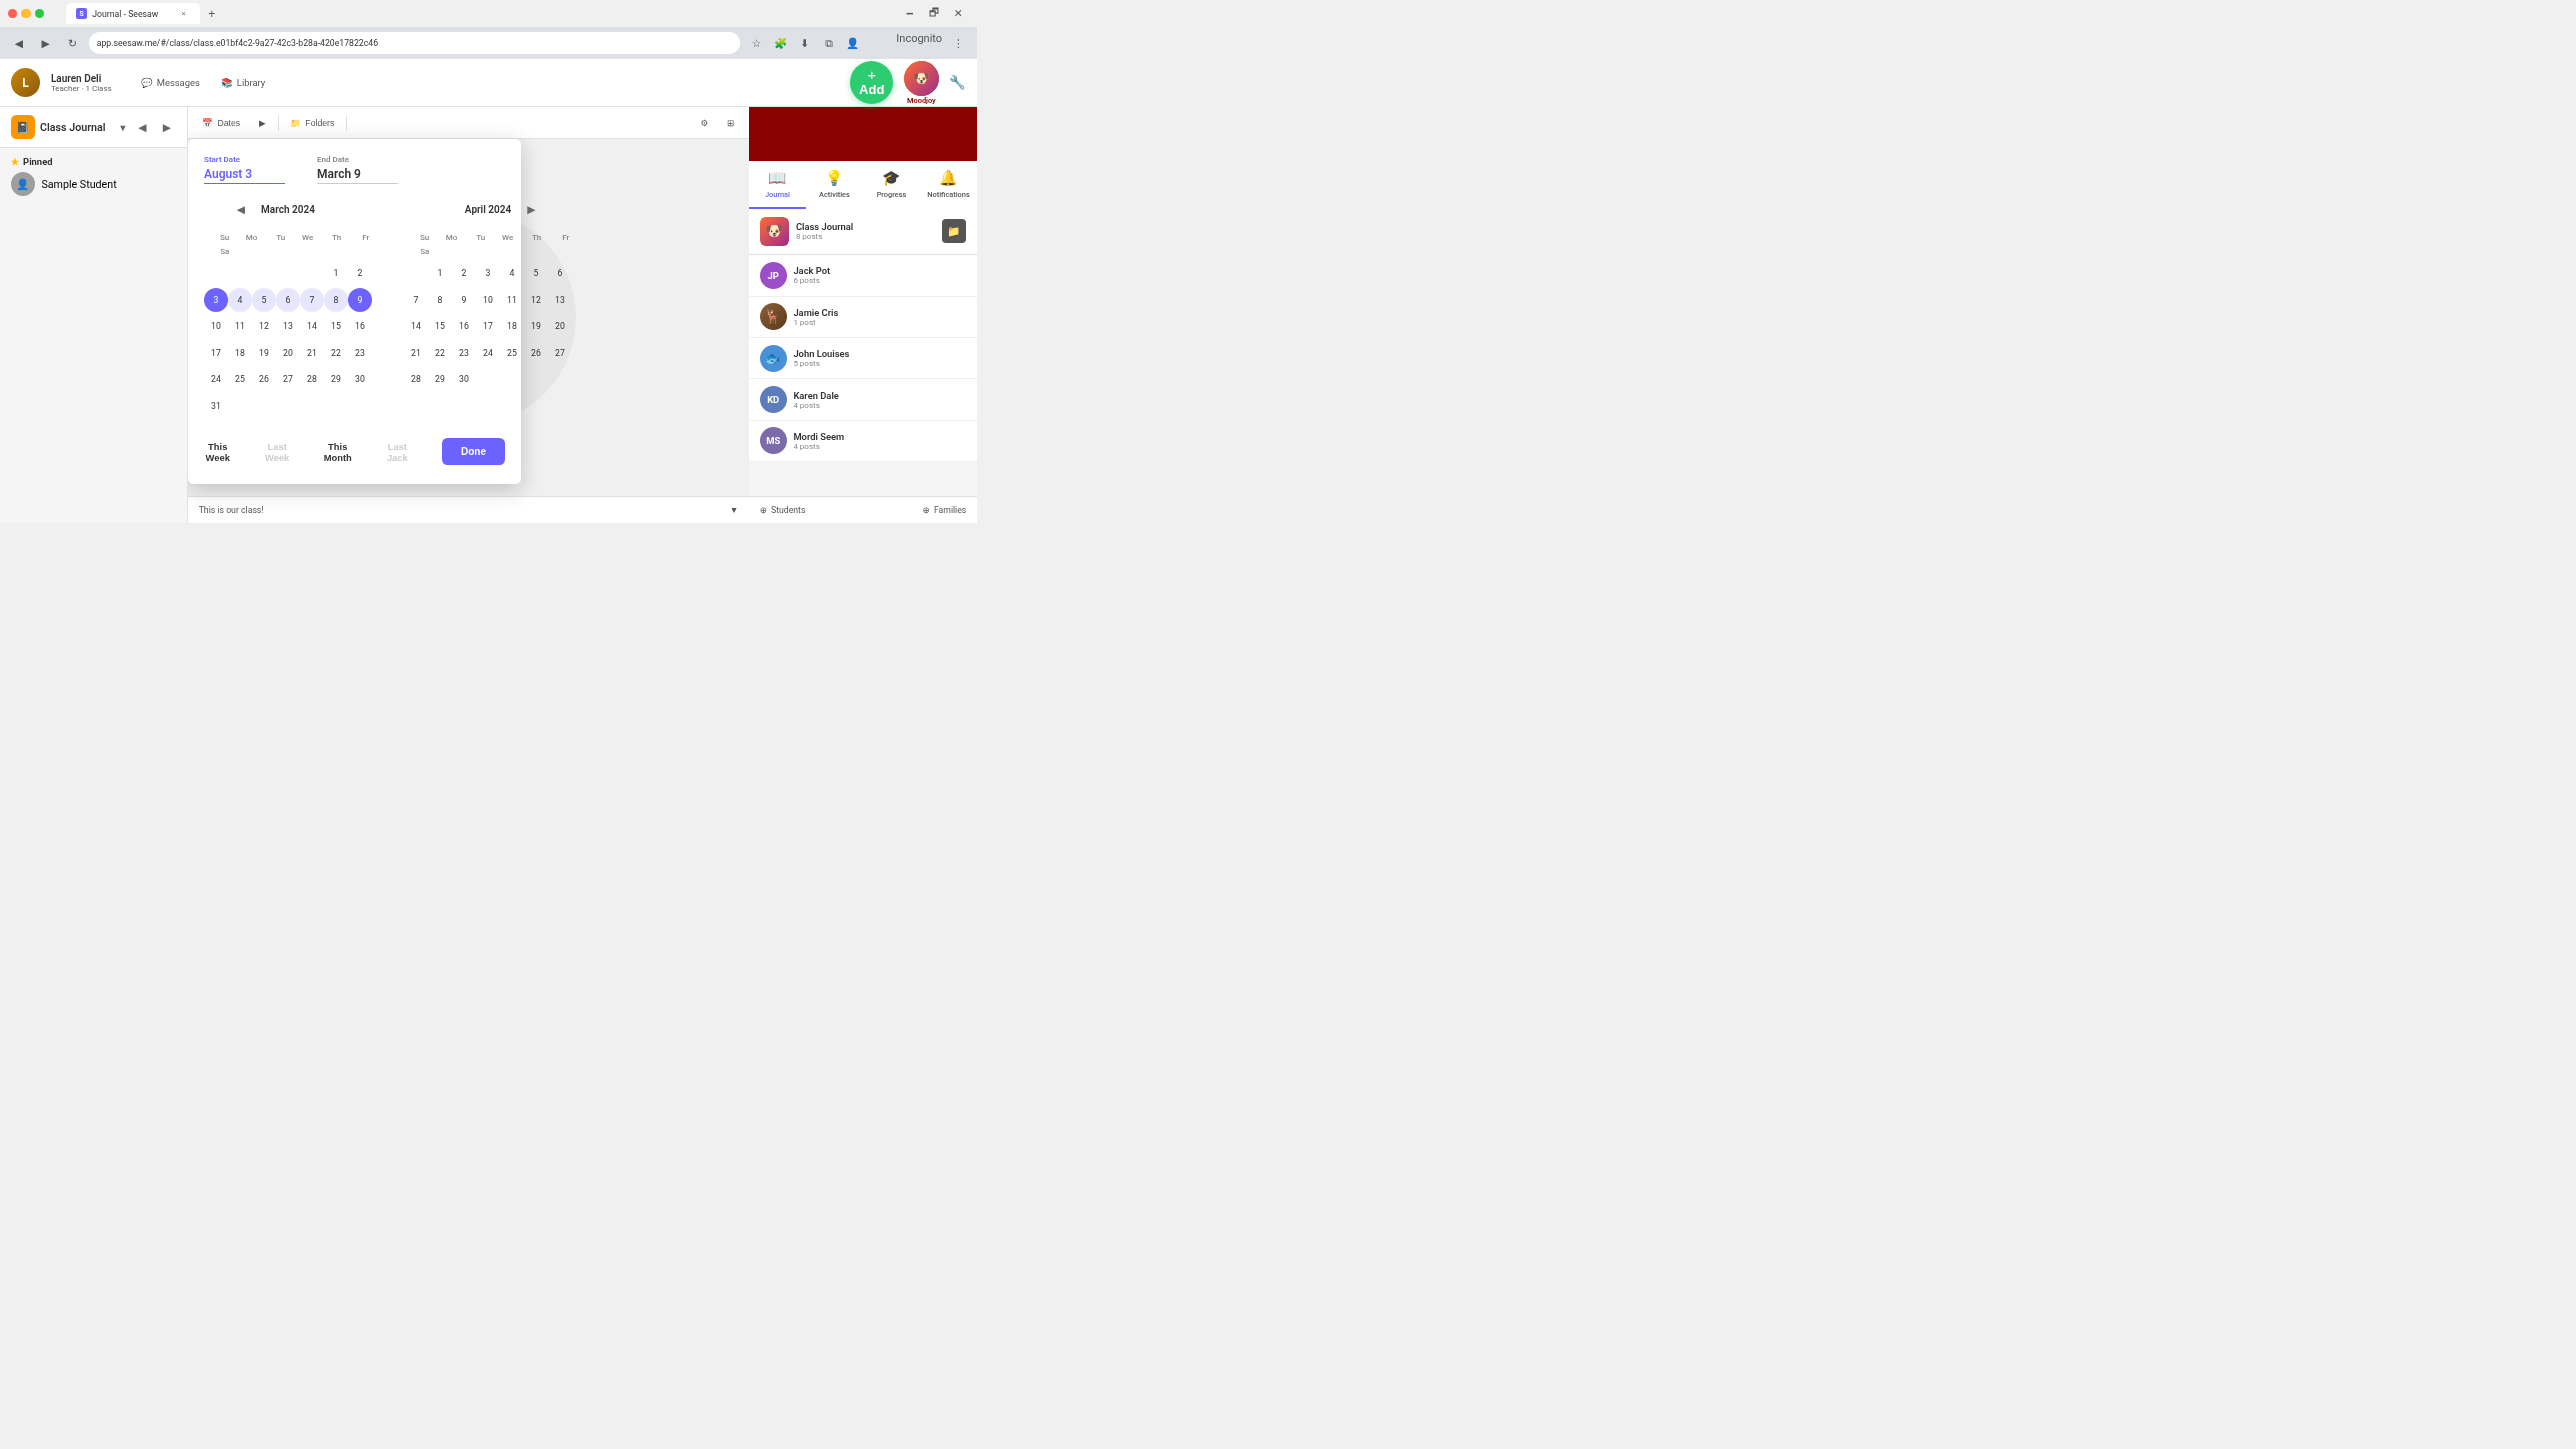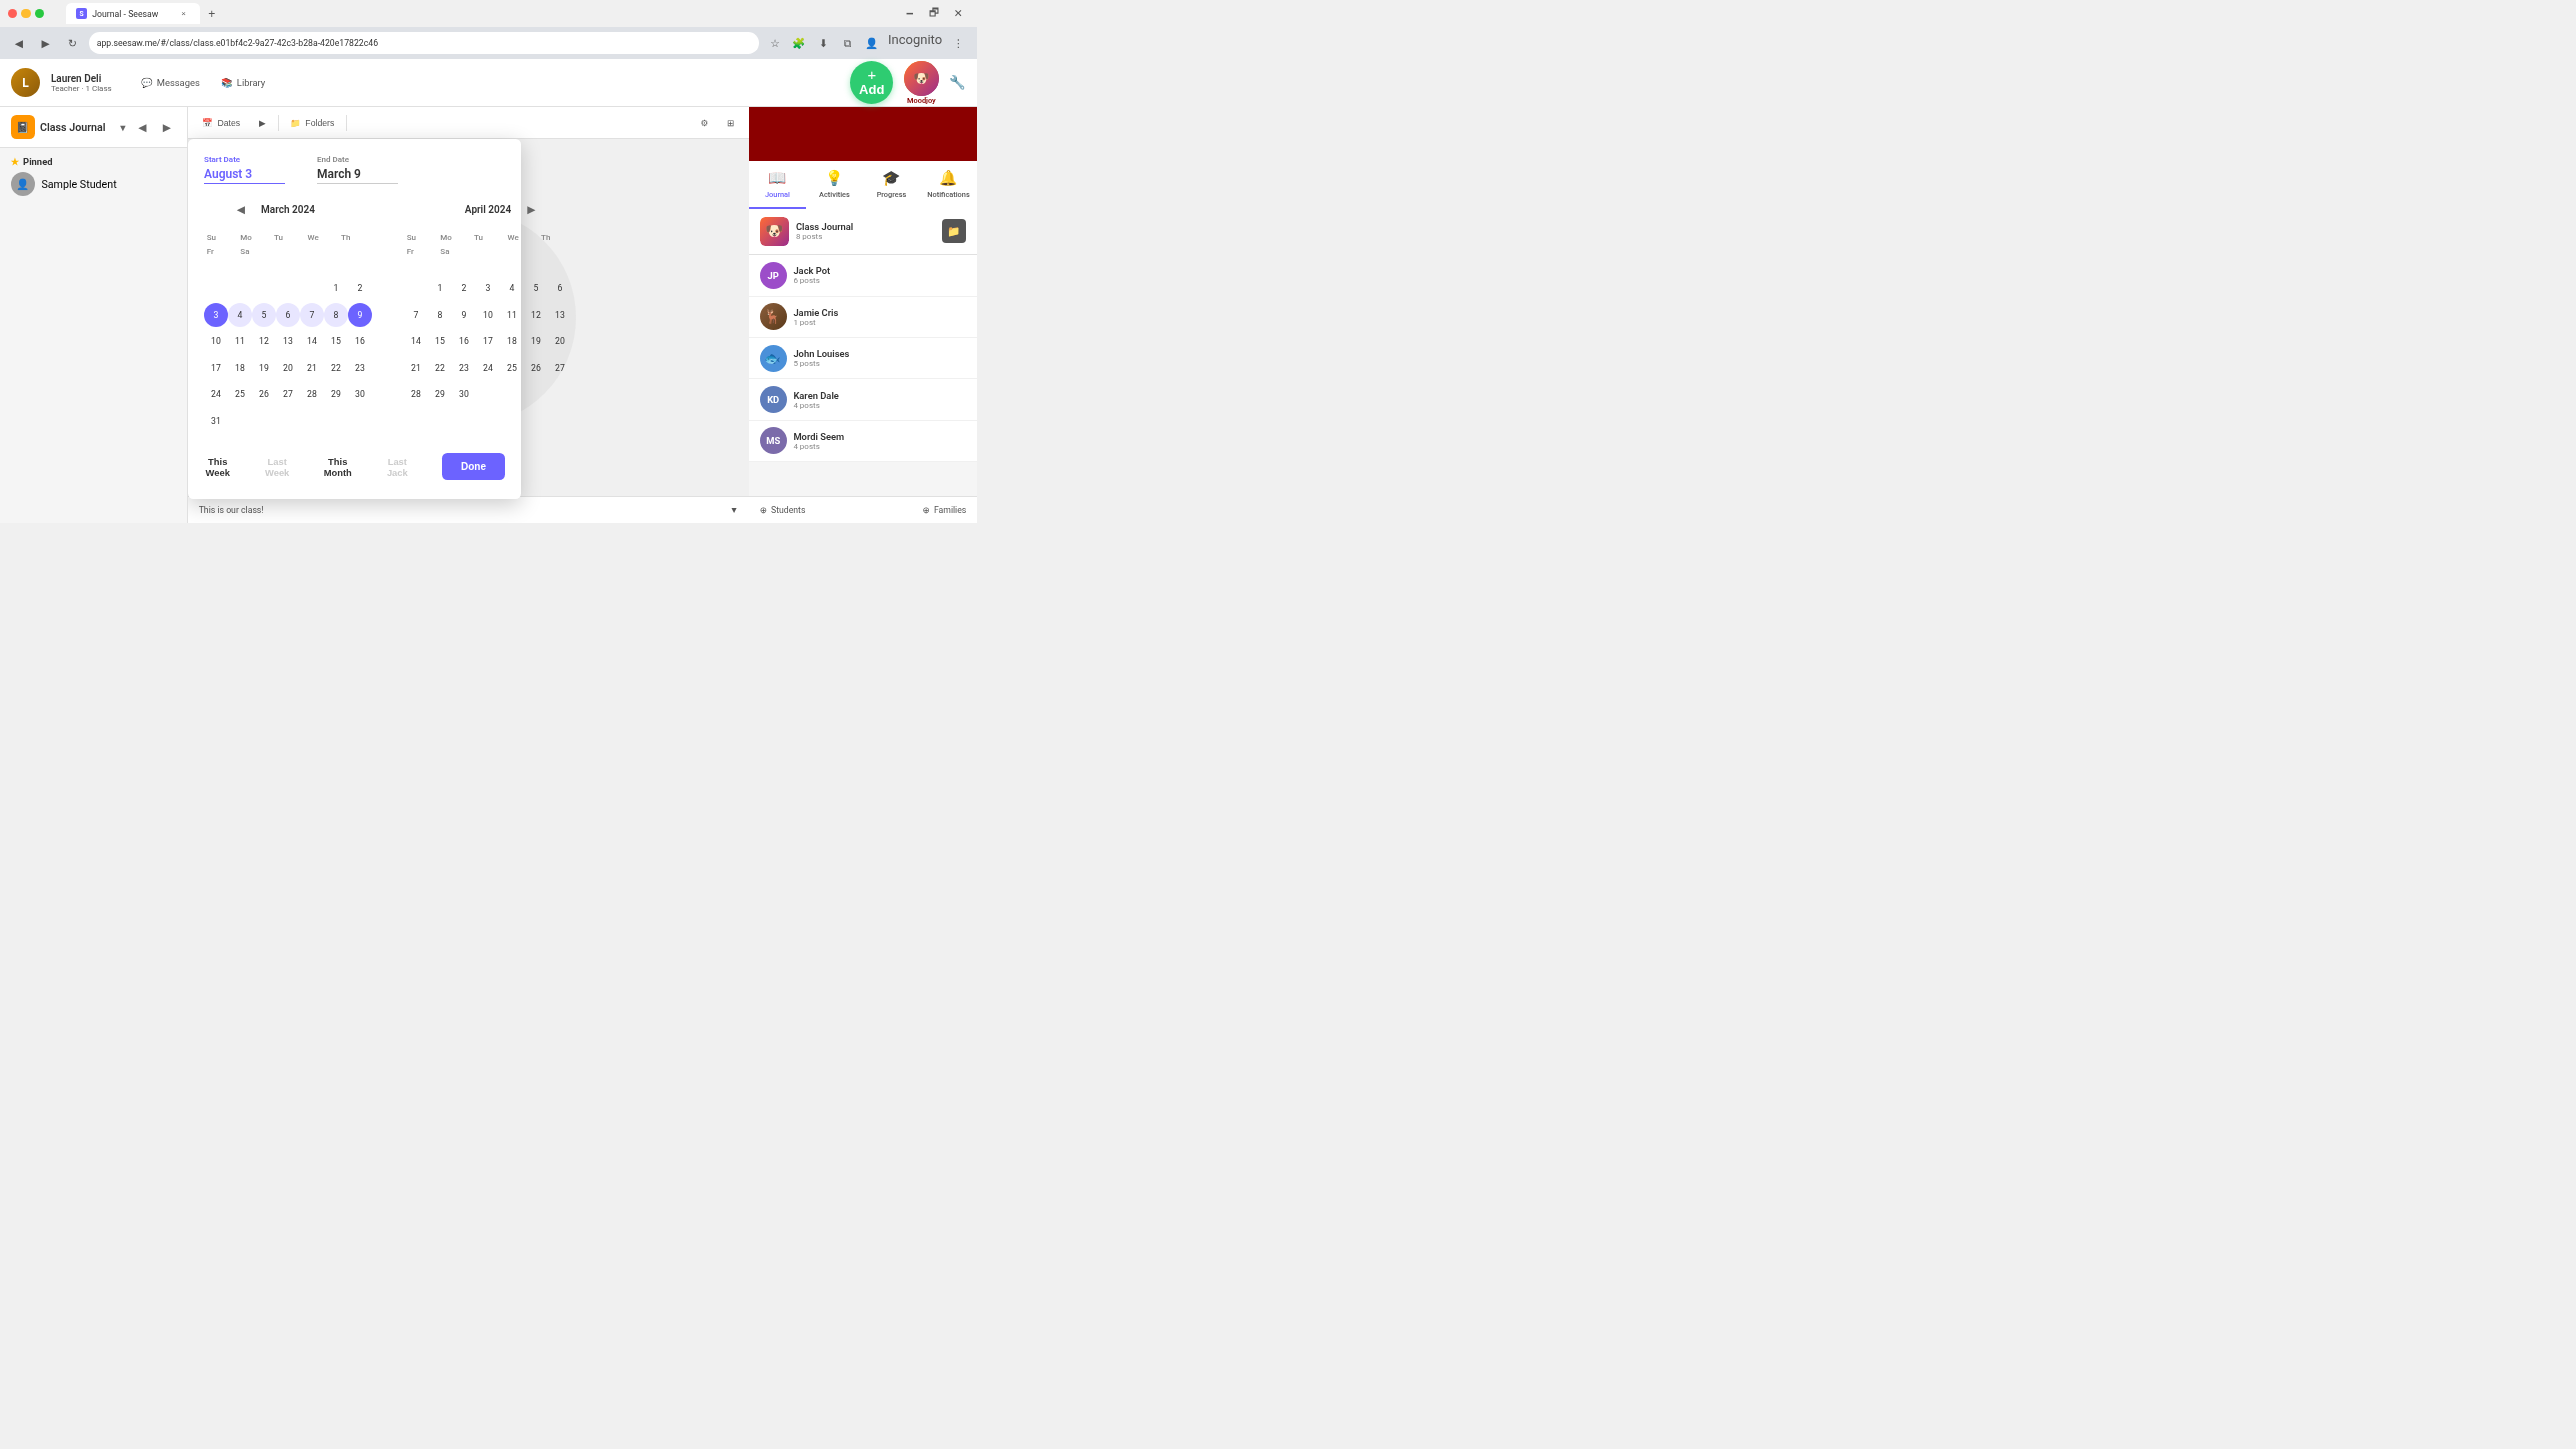--- a/index.html
+++ b/index.html
@@ -96,21 +96,21 @@
     .date-input-group { display: flex; flex-direction: column; gap: 2.7px; }
     .date-input-label { font-size: 8px; color: #6c63ff; font-weight: 600; }
     .date-input-value { font-size: 12px; font-weight: 600; color: #6c63ff; border-bottom: 1.3px solid #6c63ff; padding-bottom: 2.7px; min-width: 81px; }
     .date-input-value.secondary { color: #333; border-bottom-color: #ccc; }
     .calendars { display: flex; gap: 32px; margin-bottom: 16px; }
     .calendar { flex: 1; }
     .cal-header { display: flex; align-items: center; justify-content: center; gap: 10.7px; margin-bottom: 10.7px; }
     .cal-nav { background: transparent; border: none; cursor: pointer; font-size: 10.7px; color: #666; width: 19px; height: 19px; display: flex; align-items: center; justify-content: center; }
     .cal-title { font-size: 10px; font-weight: 600; color: #333; }
     .cal-grid { width: 100%; }
-    .cal-weekdays { display: grid; grid-template-columns: repeat(5, 1fr); text-align: left; margin-bottom: 16px; }
+    .cal-weekdays { display: grid; grid-template-columns: repeat(6, 1fr); text-align: right; margin-bottom: 1px; }
     .cal-weekday { font-size: 8px; color: #888; font-weight: 500; padding: 2.7px; }
     .cal-days { display: grid; grid-template-columns: repeat(7, 1fr); }
     .cal-day { width: 24px; height: 24px; display: flex; align-items: center; justify-content: center; font-size: 8.7px; color: #333; cursor: pointer; border-radius: 50%; margin: 1.3px auto; }
     .cal-day.selected { background: #6c63ff; color: white; border-radius: 50%; }
     .cal-day.empty { cursor: default; }
     .date-picker-footer { display: flex; align-items: center; gap: 32px; }
     .quick-btn { background: transparent; border: none; cursor: pointer; font-size: 9.4px; font-weight: 600; color: #333; padding: 5.4px 0; }
     .quick-btn.muted { color: #ccc; cursor: not-allowed; }
     .done-btn { margin-left: auto; background: #6c63ff; color: white; border: none; border-radius: 5.4px; padding: 8px 19px; font-size: 10px; font-weight: 600; cursor: pointer; }
   </style>
@@ -150,21 +150,21 @@
     <button class="nav-btn">↻</button>
     <div class="address-bar">
       <span>app.seesaw.me/#/class/class.e01bf4c2-9a27-42c3-b28a-420e17822c46</span>
     </div>
     <div class="nav-actions">
       <button class="nav-action-btn">☆</button>
       <button class="nav-action-btn">🧩</button>
       <button class="nav-action-btn">⬇</button>
       <button class="nav-action-btn">⧉</button>
       <button class="nav-action-btn">👤</button>
-      <span style="font-size:13px;color:#555;padding:0 2.7px;">Incognito</span>
+      <span style="font-size:11px;color:#555;padding:0 2.7px;margin-left:27px;">Incognito</span>
       <button class="nav-action-btn">⋮</button>
     </div>
   </div>
 </div>
 
 <div class="app">
 
   <div class="topbar">
     <div class="user-avatar">
       <div style="width:100%;height:100%;background:linear-gradient(135deg,#c8860a,#8b5a0a);display:flex;align-items:center;justify-content:center;color:white;font-size:12px;font-weight:700;">L</div>

